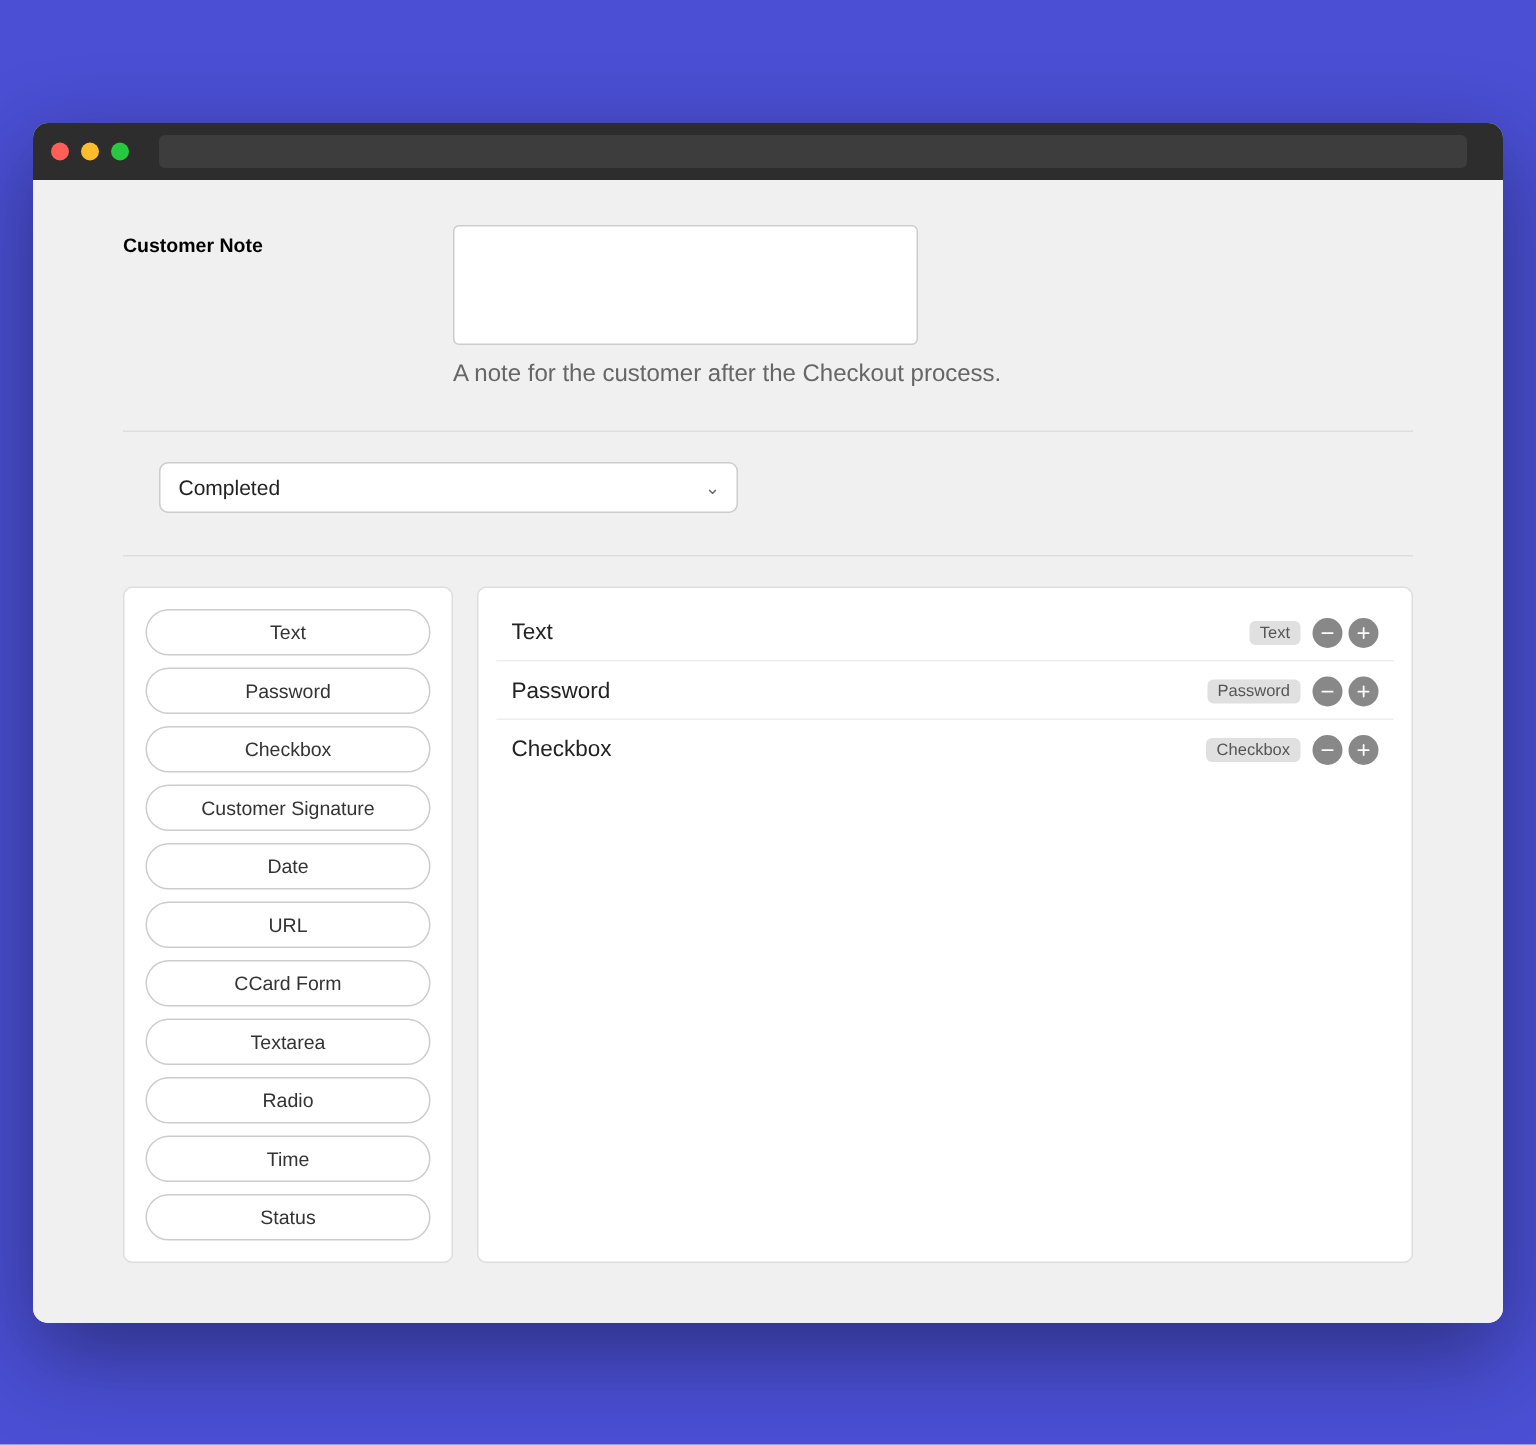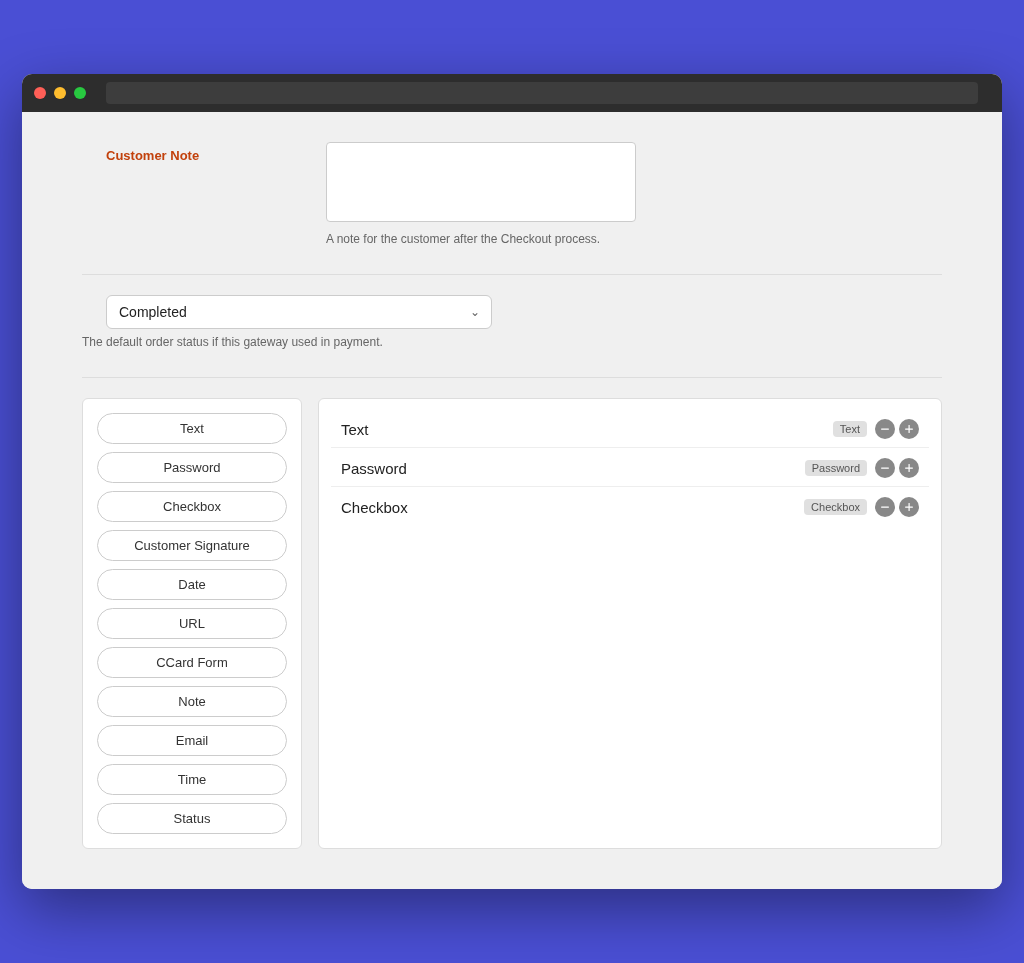--- a/index.html
+++ b/index.html
@@ -48,41 +48,40 @@
     .field-row {
       display: flex;
       align-items: flex-start;
       margin-bottom: 28px;
     }
     .field-label {
       width: 220px;
       min-width: 220px;
       font-size: 13px;
       font-weight: 600;
-      color: #c2410c;
+      color: #000000;
       padding-top: 6px;
       line-height: 1.3;
-      margin-left: 24px;
     }
     .field-body {
       flex: 1;
     }
     textarea.customer-note {
       width: 310px;
       height: 80px;
       border: 1px solid #ccc;
       border-radius: 4px;
       background: #fff;
       resize: none;
       font-size: 13px;
       padding: 6px 8px;
       outline: none;
     }
     .field-hint {
-      font-size: 12px;
+      font-size: 16px;
       color: #666;
       margin-top: 6px;
     }
     .select-wrapper {
       position: relative;
       width: 410px;
       padding-left: 24px;
     }
     .select-wrapper select {
       width: 100%;
@@ -227,39 +226,38 @@
         <div class="select-wrapper">
           <select>
             <option>Completed</option>
             <option>Pending</option>
             <option>Processing</option>
             <option>On Hold</option>
             <option>Cancelled</option>
           </select>
           <span class="select-chevron">⌄</span>
         </div>
-        <div class="field-hint">The default order status if this gateway used in payment.</div>
       </div>
     </div>
 
     <hr class="section-divider">
 
     <div class="custom-form-row field-row">
       <div class="custom-form-panels">
 
         <div class="form-items-panel">
           <button class="form-item-btn">Text</button>
           <button class="form-item-btn">Password</button>
           <button class="form-item-btn">Checkbox</button>
           <button class="form-item-btn">Customer Signature</button>
           <button class="form-item-btn">Date</button>
           <button class="form-item-btn">URL</button>
           <button class="form-item-btn">CCard Form</button>
-          <button class="form-item-btn">Note</button>
-          <button class="form-item-btn">Email</button>
+          <button class="form-item-btn">Textarea</button>
+          <button class="form-item-btn">Radio</button>
           <button class="form-item-btn">Time</button>
           <button class="form-item-btn">Status</button>
 
         </div>
 
         <div class="form-selected-panel">
 
           <div class="selected-item-row">
             <span class="selected-item-name">Text</span>
             <span class="selected-item-badge">Text</span>

